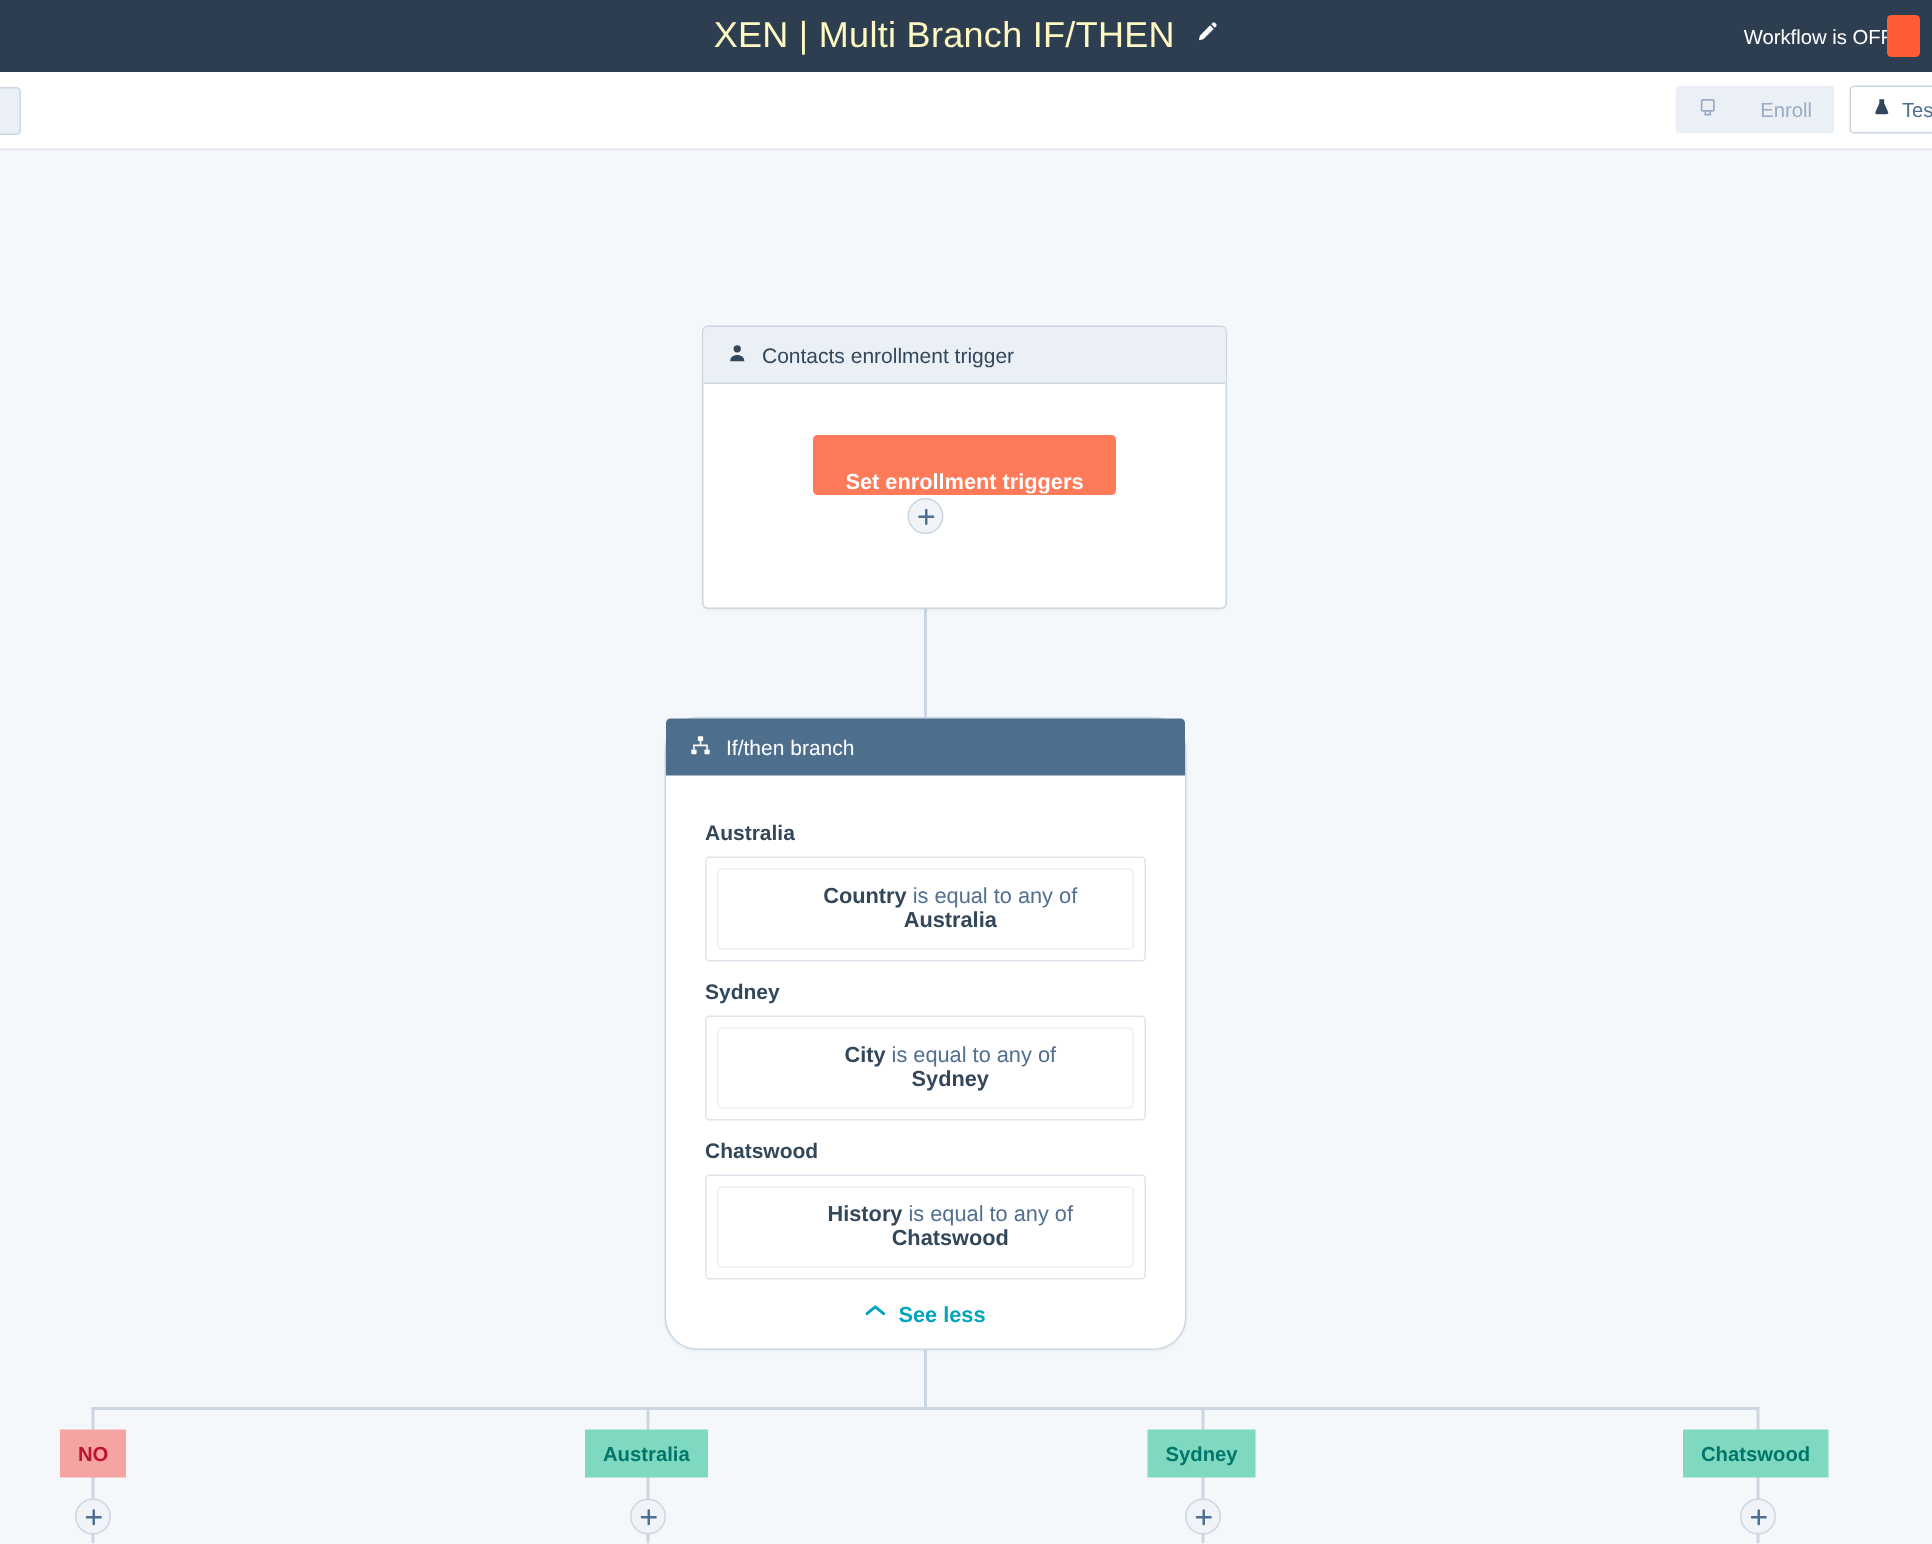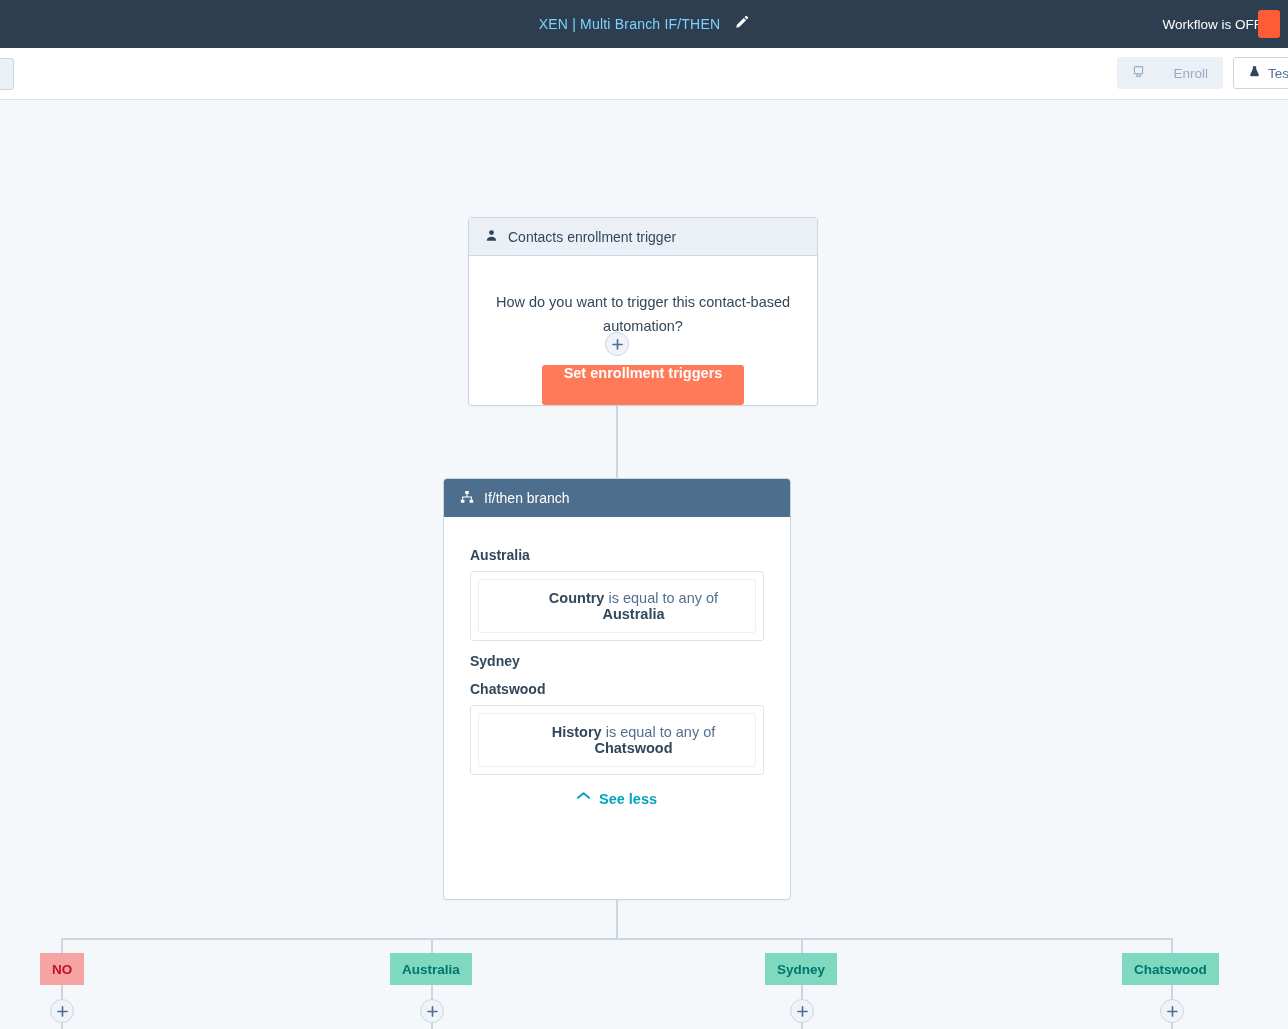--- a/index.html
+++ b/index.html
@@ -21,22 +21,22 @@
     align-items: center;
     justify-content: center;
     position: relative;
   }
   .topbar-title-wrap {
     display: flex;
     align-items: center;
     gap: 14px;
   }
   .topbar-title {
-    color: #7dd3fc;
-    font-size: 14px;
+    color: #fef9c3;
+    font-size: 24px;
     font-weight: 400;
     letter-spacing: .2px;
   }
   .edit-pencil { cursor: pointer; display:block; }
   .topbar-right {
     position: absolute;
     right: 26px;
     top: 0;
     height: 48px;
     display: flex;
@@ -189,34 +189,34 @@
   }
   .trigger-question {
     font-size: 14.5px;
     color: #33475b;
     line-height: 24px;
     max-width: 300px;
     margin: 0 auto 26px;
   }
   .btn-primary {
     display: inline-flex;
-    align-items: flex-start;
+    align-items: flex-end;
     justify-content: center;
     background: #ff7a59;
     color: #ffffff;
     font-size: 14.5px;
     font-weight: bold;
     height: 40px;
     padding: 0 22px;
     border-radius: 3px;
     cursor: pointer;
   }
 
   
-  #branch-card { left: 443px; top: 378px; width: 348px; height: 422px; }
+  #branch-card { left: 443px; top: 378px; width: 348px; height: 422px; border-radius: 22px; }
   .branch-body { padding: 18px 26px 10px; }
   .branch-label {
     font-size: 14px;
     font-weight: bold;
     color: #33475b;
     margin: 12px 0 8px;
   }
   .cond-outer {
     border: 1px solid #dfe3eb;
     border-radius: 3px;
@@ -336,21 +336,20 @@
     <div class="card-head card-head-light">
       <span>
         <svg width="13" height="13" viewBox="0 0 16 16">
             <circle cx="8" cy="4.4" r="3" fill="#33475b"></circle>
             <path d="M2.2 14.5c0-3.2 2.6-5 5.8-5s5.8 1.8 5.8 5z" fill="#33475b"></path>
           </svg>
       </span>
       <span>Contacts enrollment trigger</span>
     </div>
     <div class="trigger-body">
-      <div class="trigger-question">How do you want to trigger this contact-based automation?</div>
       <div class="btn-primary">
         <span>Set enrollment triggers</span>
       </div>
     </div>
   </div>
 
   <div class="card" id="branch-card">
     <div class="card-head card-head-dark">
       <span>
         <svg width="14" height="14" viewBox="0 0 16 16">
@@ -367,20 +366,27 @@
       <div class="branch-label">Australia</div>
       <div class="cond-outer">
         <div class="cond-inner">
           <span><b>Country</b>
           <span>is equal to any of</span>
           <b>Australia</b></span>
         </div>
       </div>
 
       <div class="branch-label">Sydney</div>
+      <div class="cond-outer">
+        <div class="cond-inner">
+          <span><b>City</b>
+          <span>is equal to any of</span>
+          <b>Sydney</b></span>
+        </div>
+      </div>
 
       <div class="branch-label">Chatswood</div>
       <div class="cond-outer">
         <div class="cond-inner">
           <span><b>History</b>
           <span>is equal to any of</span>
           <b>Chatswood</b></span>
         </div>
       </div>
 

